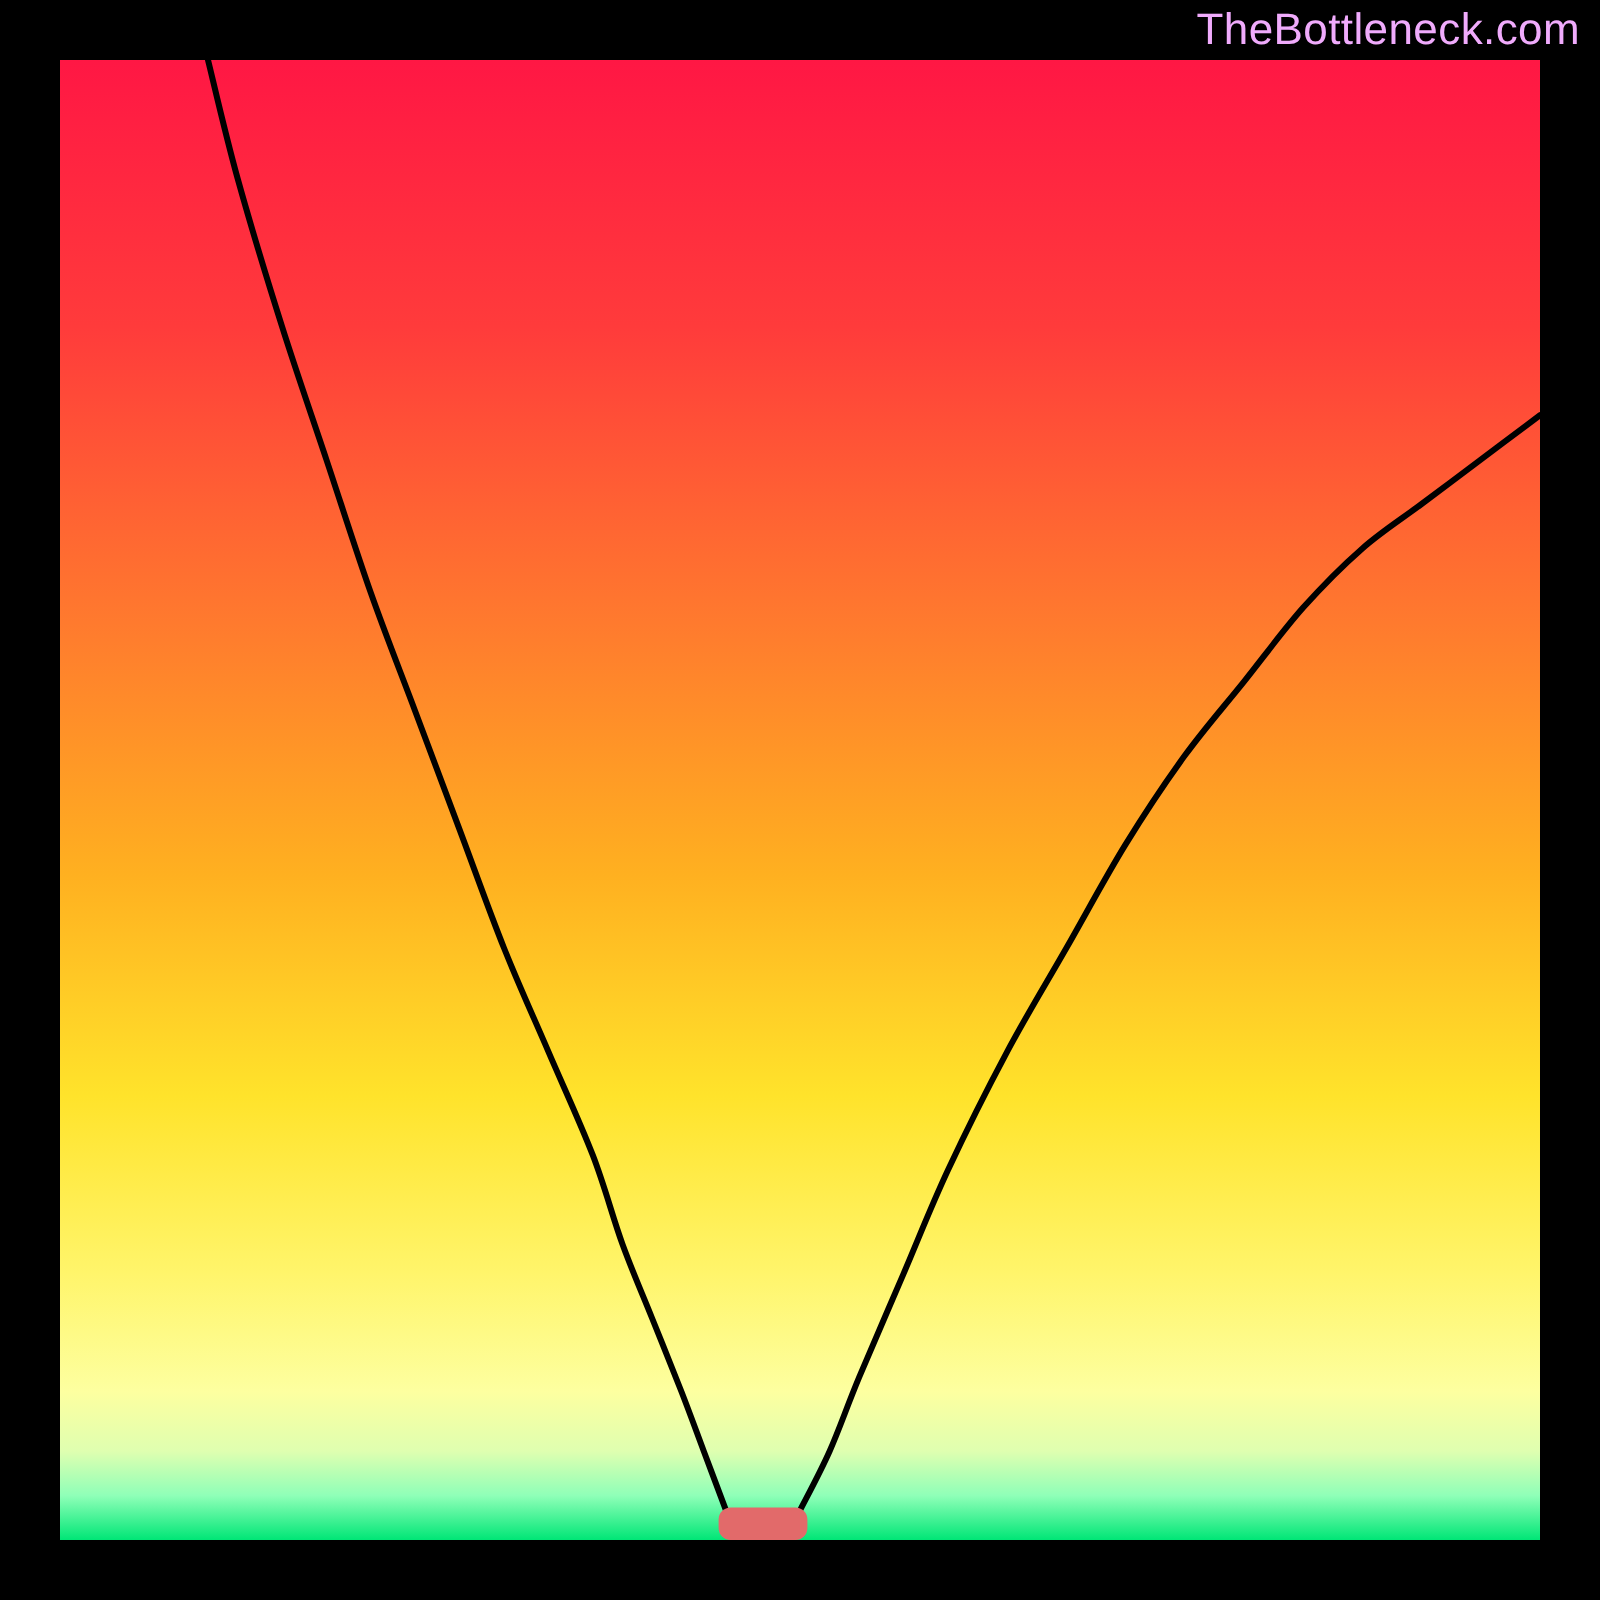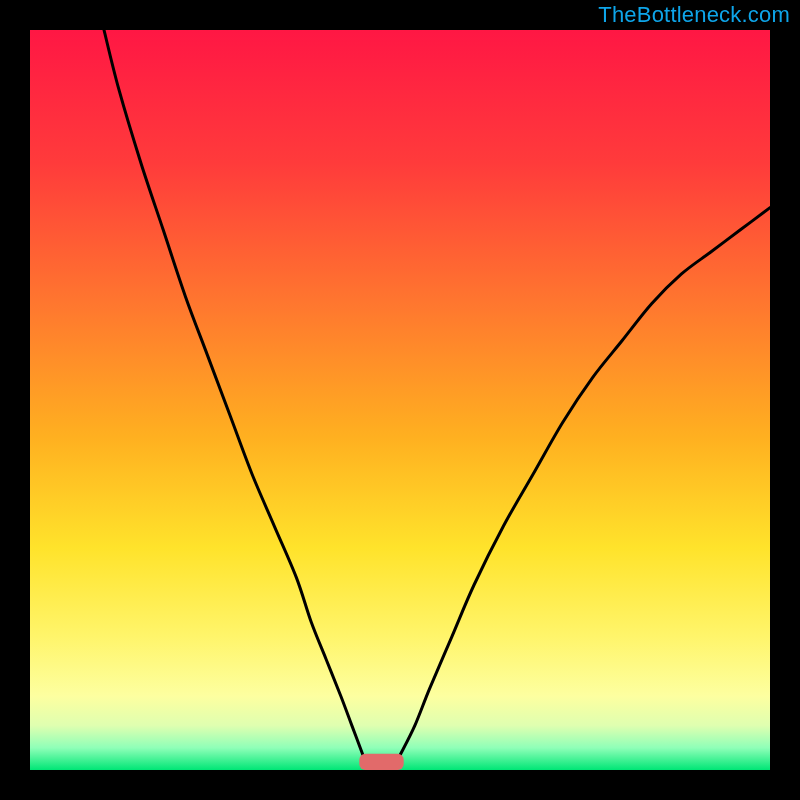--- a/index.html
+++ b/index.html
@@ -23,21 +23,21 @@
     top: 30px;
     left: 30px;
     width: 740px;
     height: 740px;
     overflow: hidden;
   }
   .watermark {
     position: absolute;
     top: 2px;
     right: 10px;
-    color: #0ea5e9;
+    color: #f0abfc;
     font-size: 22px;
     font-weight: 500;
     letter-spacing: 0.2px;
   }
   svg { display: block; }
 </style>
 </head>
 <body>
 
 <div class="frame">

